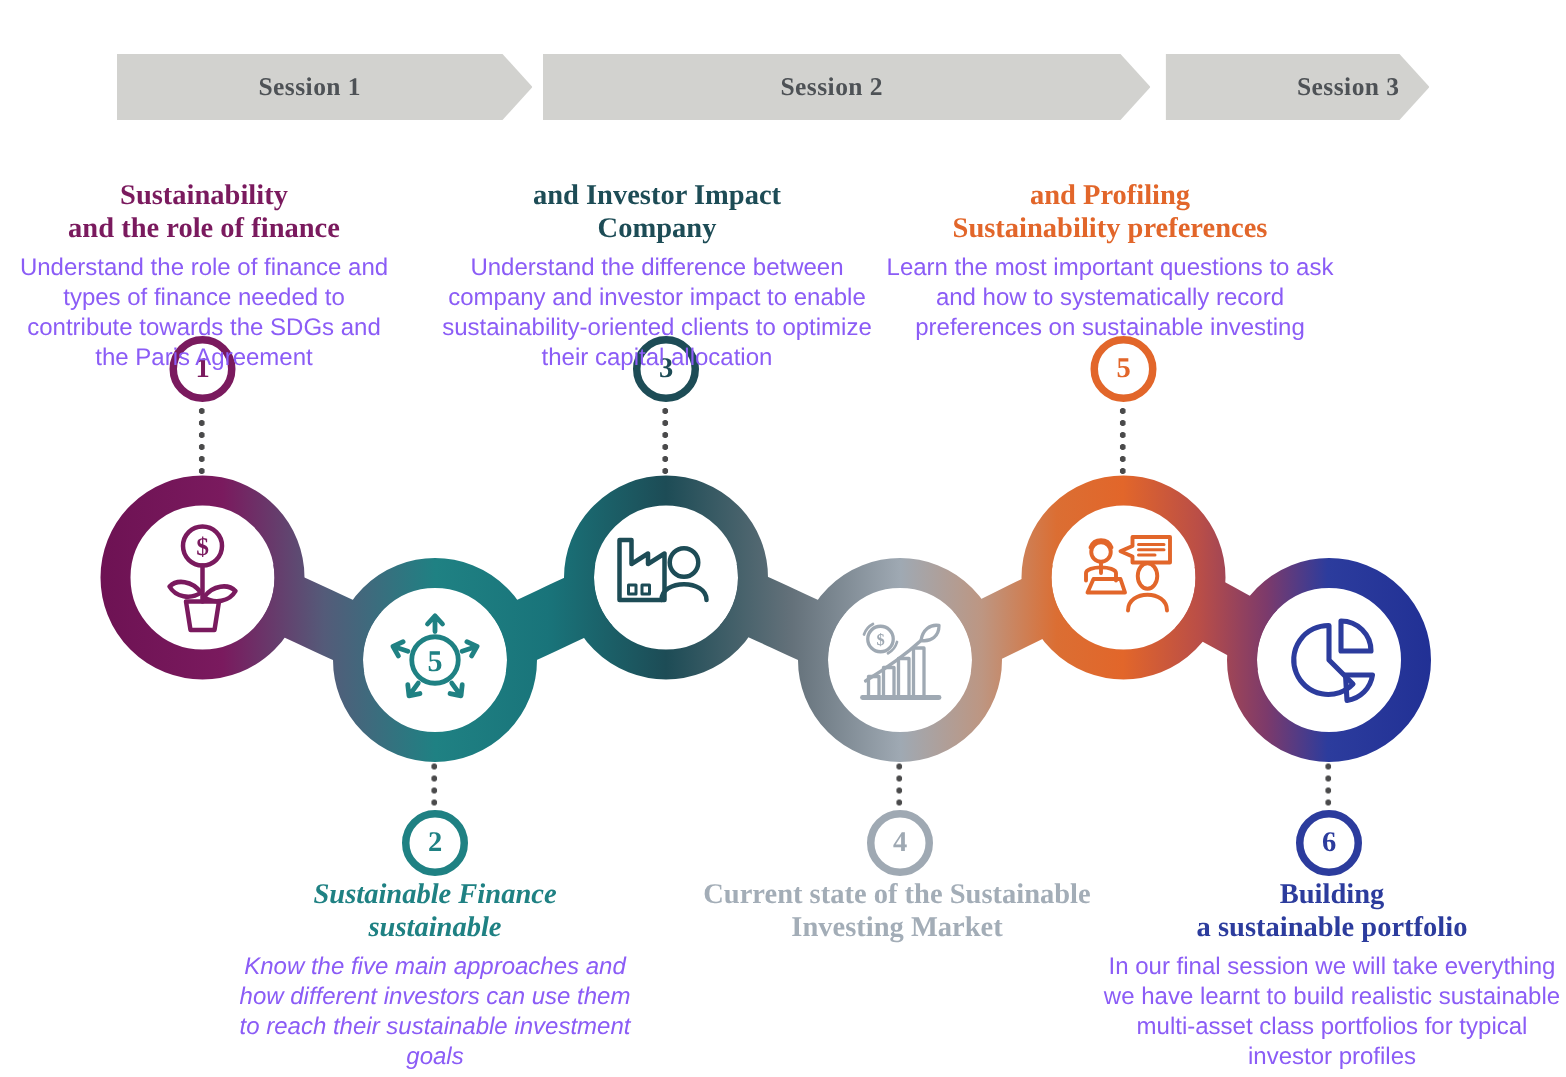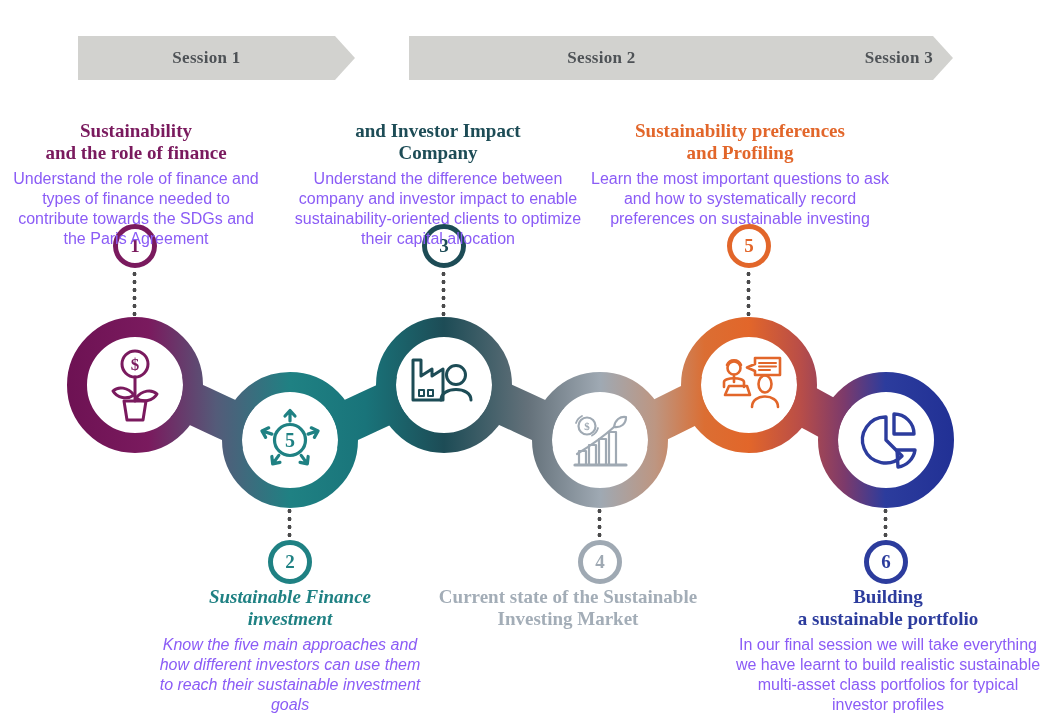--- a/index.html
+++ b/index.html
@@ -32,21 +32,21 @@
         background-size:5px 8px;background-repeat:repeat-y;background-position:center 0;}
 </style>
 </head>
 <body>
 
 <div id="stage">
 
   <div class="arrow" style="left:78px;width:277px;">
     <span>Session 1</span>
   </div>
-  <div class="arrow" style="left:362px;width:405px;margin-left:47px;">
+  <div class="arrow" style="left:362px;width:405px;">
     <span>Session 2</span>
   </div>
   <div class="arrow" style="left:777px;width:176px;justify-content:flex-end;">
     <span>Session 3</span>
   </div>
 
   <svg class="chain" width="1044" height="718" viewBox="0 0 1044 718">
     <defs>
       <linearGradient id="cg" gradientUnits="userSpaceOnUse" x1="58" y1="0" x2="962" y2="0">
         <stop offset="0" stop-color="#6C1152"></stop>
@@ -187,35 +187,35 @@
   <div class="topic t3" style="left:438px;top:120px;width:300px;">
     <div class="title">
       <div>and Investor Impact</div>
       <div>Company</div>
     </div>
     <div class="desc">Understand the difference between company and investor impact to enable sustainability-oriented clients to optimize their capital allocation</div>
   </div>
 
   <div class="topic t5" style="left:740px;top:120px;width:310px;">
     <div class="title">
+      <div>and Profiling</div>
       <div>Sustainability preferences</div>
-      <div>and Profiling</div>
     </div>
     <div class="desc">Learn the most important questions to ask and how to systematically record preferences on sustainable investing</div>
   </div>
 
   <div class="topic t2" style="left:290px;top:586px;width:270px;font-style:italic;">
     <div class="title">
       <div>Sustainable Finance</div>
-      <div>investment</div>
+      <div>sustainable</div>
     </div>
     <div class="desc">Know the five main approaches and how different investors can use them to reach their sustainable investment goals</div>
   </div>
 
-  <div class="topic t4" style="left:568px;top:586px;width:310px;">
+  <div class="topic t4" style="left:598px;top:586px;width:310px;">
     <div class="title">
       <div>Current state of the Sustainable</div>
       <div>Investing Market</div>
     </div>
   </div>
 
   <div class="topic t6" style="left:888px;top:586px;width:320px;">
     <div class="title">
       <div>Building</div>
       <div>a sustainable portfolio</div>

